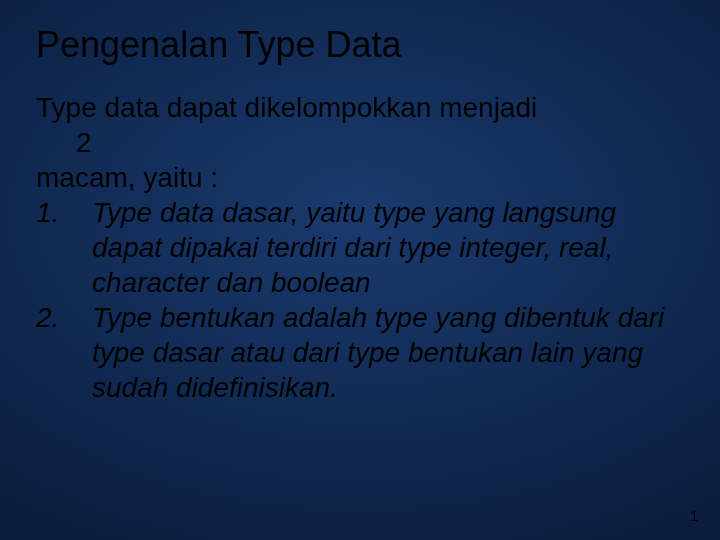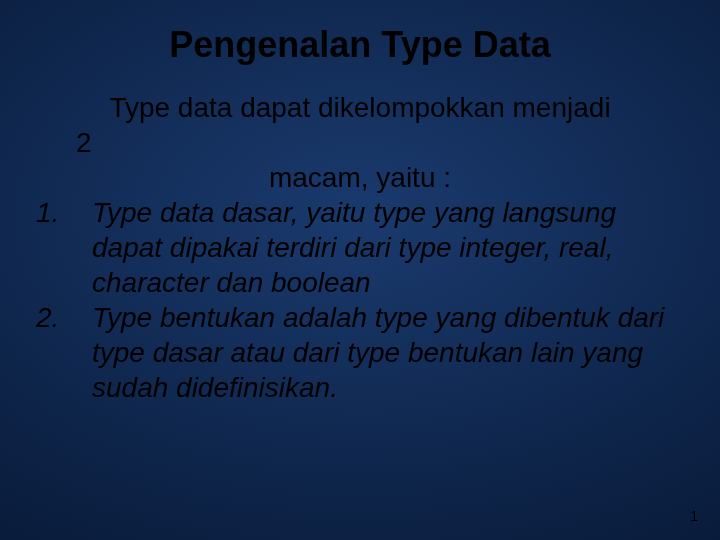--- a/index.html
+++ b/index.html
@@ -16,41 +16,39 @@
     position: relative;
   }
   .slide {
     width: 720px;
     height: 540px;
     box-sizing: border-box;
     padding: 20px 36px 0 36px;
     position: relative;
   }
   .title {
-    text-align: center;
-    font-weight: bold;
+    text-align: left;
+    font-weight: normal;
     font-size: 36px;
     margin: 6px 0 26px 0;
     line-height: 1.05;
   }
   .body-text {
     font-size: 28px;
     line-height: 1.25;
   }
   .intro-line1 {
     display: block;
-    text-align: center;
   }
   .intro-num {
     display: block;
     padding-left: 40px;
   }
   .intro-line2 {
     display: block;
-    text-align: center;
   }
   .list {
     margin: 0;
     padding: 0;
     list-style: none;
     counter-reset: item;
     font-style: italic;
   }
   .list-item {
     counter-increment: item;

